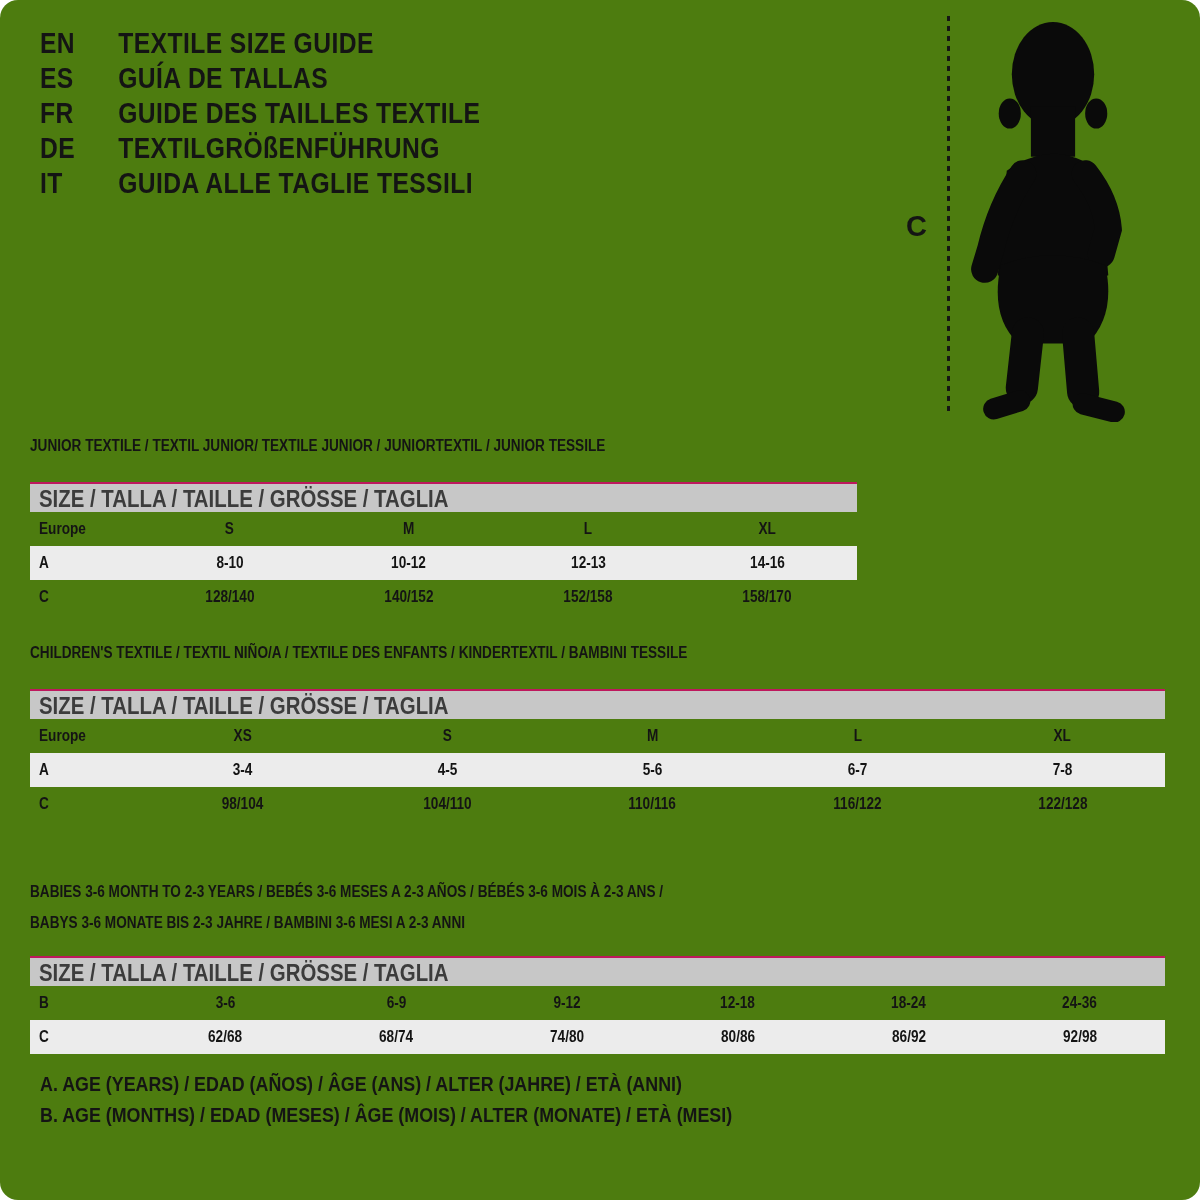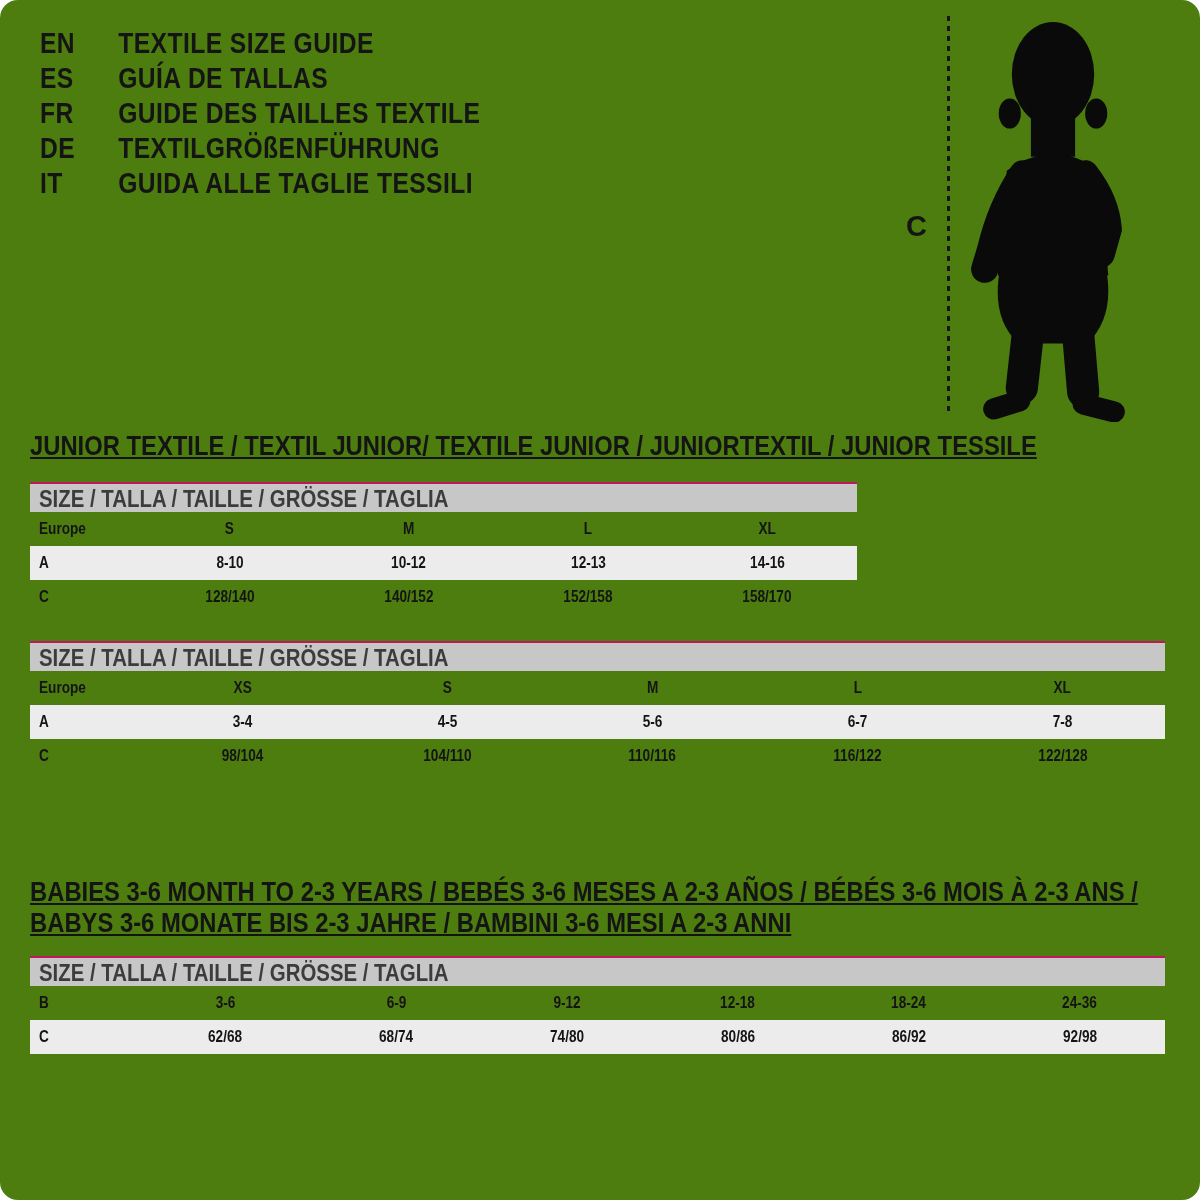--- a/index.html
+++ b/index.html
@@ -28,21 +28,21 @@
   .c-label{position:absolute;left:906px;top:210px;font-size:29px;font-weight:700;}
   .dash-line{position:absolute;left:947px;top:16px;width:3px;height:400px;
     background:repeating-linear-gradient(to bottom,#161616 0 5px,transparent 5px 10px);}
   .baby{position:absolute;left:960px;top:10px;width:185px;height:412px;}
 
   
   .sec{position:absolute;left:30px;}
   .sec0{top:434px;width:827px;}
   .sec1{top:641px;width:1135px;}
   .sec2{top:848px;width:1135px;margin-top:28px;}
-  .sec-title{font-weight:700;font-size:28px;line-height:24px;margin-bottom:24px;text-decoration:underline;}
+  .sec-title{font-weight:700;font-size:16px;line-height:24px;margin-bottom:24px;}
   .sec2 .sec-title{line-height:31px;margin-bottom:18px;}
   .sec-title div{transform:scaleX(0.85);transform-origin:left center;white-space:nowrap;}
   .size-bar{height:30px;line-height:30px;background:var(--bar-bg);color:var(--bar-text);
     font-weight:700;font-size:24px;padding-left:9px;border-top:2px solid #be185d;}
   .row{display:flex;align-items:center;height:34px;font-weight:700;font-size:16px;}
   .row.shaded{background:var(--shade);}
   .cell-label{width:110px;padding-left:9px;text-align:left;flex:0 0 auto;}
   .cell{flex:1 1 0;text-align:center;}
 
   
@@ -106,20 +106,23 @@
           <span class="cell-label"><span class="sqL">C</span></span>
           <span class="cell"><span class="sq">128/140</span></span>
           <span class="cell"><span class="sq">140/152</span></span>
           <span class="cell"><span class="sq">152/158</span></span>
           <span class="cell"><span class="sq">158/170</span></span>
         </div>
       </div>
   </section>
 
   <section class="sec sec1">
+    <div class="sec-title">
+        <div>CHILDREN'S TEXTILE / TEXTIL NIÑO/A / TEXTILE DES ENFANTS / KINDERTEXTIL / BAMBINI TESSILE</div>
+      </div>
     <div class="size-bar"><span class="sqL">SIZE / TALLA / TAILLE / GRÖSSE / TAGLIA</span></div>
     <div class="tbl">
         <div class="row">
           <span class="cell-label"><span class="sqL">Europe</span></span>
           <span class="cell"><span class="sq">XS</span></span>
           <span class="cell"><span class="sq">S</span></span>
           <span class="cell"><span class="sq">M</span></span>
           <span class="cell"><span class="sq">L</span></span>
           <span class="cell"><span class="sq">XL</span></span>
         </div>
@@ -164,15 +167,17 @@
           <span class="cell"><span class="sq">68/74</span></span>
           <span class="cell"><span class="sq">74/80</span></span>
           <span class="cell"><span class="sq">80/86</span></span>
           <span class="cell"><span class="sq">86/92</span></span>
           <span class="cell"><span class="sq">92/98</span></span>
         </div>
       </div>
   </section>
 
   <div class="legend">
+      <div class="legend-line"><span class="sqL">A. AGE (YEARS) / EDAD (AÑOS) / ÂGE (ANS) / ALTER (JAHRE) / ETÀ (ANNI)</span></div>
+      <div class="legend-line"><span class="sqL">B. AGE (MONTHS) / EDAD (MESES) / ÂGE (MOIS) / ALTER (MONATE) / ETÀ (MESI)</span></div>
     </div>
 
 </div>
 
 </body></html>

